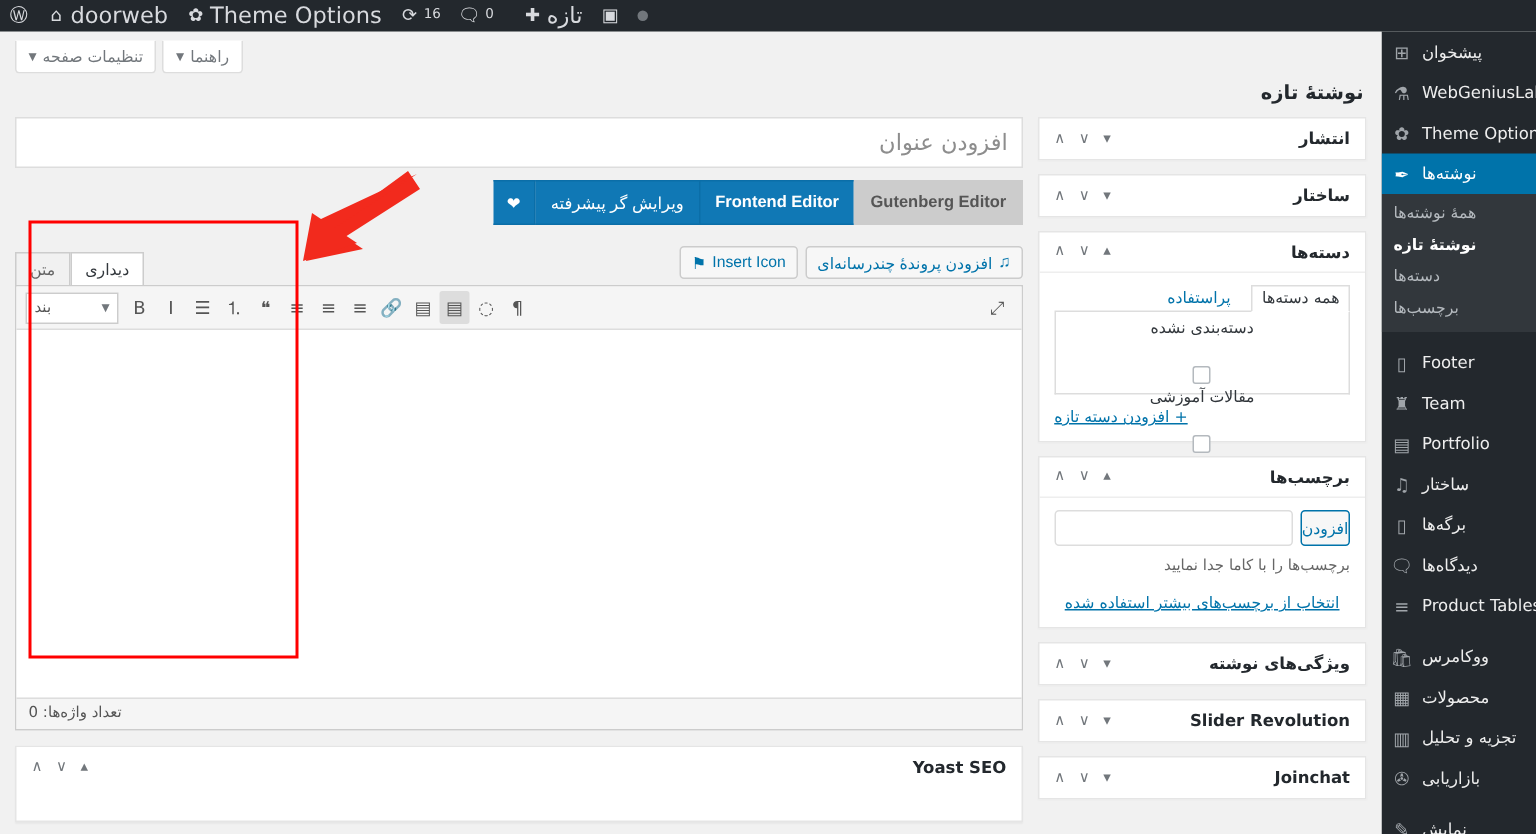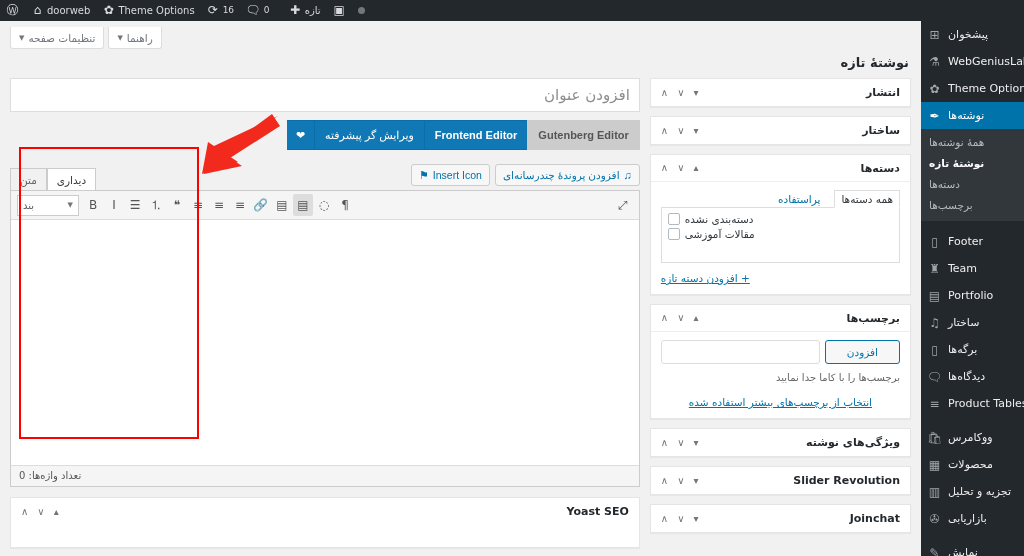--- a/index.html
+++ b/index.html
@@ -17,21 +17,21 @@
     position: absolute; top: 0; right: 0; left: 0; height: 21px;
     background: #23282d; color: #b4b9be;
     display: flex; flex-direction: row; align-items: center;
     font-size: 10.5px; line-height: 21px; z-index: 50;
   }
   .ab-group { display: flex; flex-direction: row; align-items: center; }
   .ab-item {
     display: flex; flex-direction: row; align-items: center; gap: 3px;
     padding: 0 6px; height: 21px; color: #d8dade; white-space: nowrap;
   }
-  .ab-item .abtext { font-size: 10px; }
+  .ab-item .abtext { font-size: 15px; }
   .ab-icon { display: inline-block; width: 13px; height: 13px; line-height: 13px; text-align: center; font-size: 12px; color: #d8dade; }
   .ab-spacer { flex: 1 1 auto; }
   .ab-dot { width: 7px; height: 7px; border-radius: 50%; background: #72777c; display: inline-block; }
   .badge-count {
     display: inline-block; min-width: 13px; height: 13px; line-height: 13px;
     font-size: 9px; text-align: left; color: #d8dade;
   }
 
   
   .adminmenu {
@@ -182,40 +182,40 @@
   }
   .cat-tab { font-size: 10.5px; color: #0073aa; padding: 2px 6px; }
   .cat-tab.active {
     background: #fff; border: 1px solid #ddd; border-bottom: 1px solid #fff;
     color: #32373c; margin-bottom: -1px; font-weight: normal;
   }
   .cat-list {
     border: 1px solid #ddd; border-top: none; height: 55px; padding: 5px 6px;
     display: flex; flex-direction: column; gap: 3px; background: #fff;
   }
-  .cat-row { display: flex; flex-direction: row; align-items: center; justify-content: flex-end; gap: 5px; }
+  .cat-row { display: flex; flex-direction: column; align-items: center; justify-content: flex-start; gap: 19px; }
   .cat-row label { font-size: 10.5px; color: #32373c; }
   .cbx {
     width: 12px; height: 12px; border: 1px solid #b4b9be; background: #fff;
     border-radius: 2px; flex: 0 0 12px;
   }
   .add-cat-link {
     display: block; text-align: left; font-size: 10.5px; color: #0073aa;
     text-decoration: underline; padding-top: 9px;
   }
 
   .tag-input-row { display: flex; flex-direction: row; gap: 5px; align-items: center; justify-content: flex-start; }
   .tag-input {
     flex: 1 1 auto; border: 1px solid #ddd; height: 24px; background: #fff;
     border-radius: 3px; font-size: 11px; padding: 0 6px; outline: none;
     font-family: inherit; text-align: right; color: #32373c; min-width: 0;
   }
   .btn-add {
     background: #f7f7f7; border: 1px solid #0073aa; color: #0073aa; border-radius: 3px;
-    font-size: 10.5px; padding: 0 21px; height: 24px; flex: 0 0 auto;
+    font-size: 10.5px; padding: 0 0; height: 24px; flex: 0 0 auto;
   }
   .tag-hint { font-size: 10px; color: #666; text-align: right; padding-top: 8px; }
   .tag-cloud-link {
     display: block; text-align: center; font-size: 10.5px; color: #0073aa;
     text-decoration: underline; padding-top: 13px;
   }
 
   
   .yoast-box { margin: 10px 10px 0 10px; }
 

